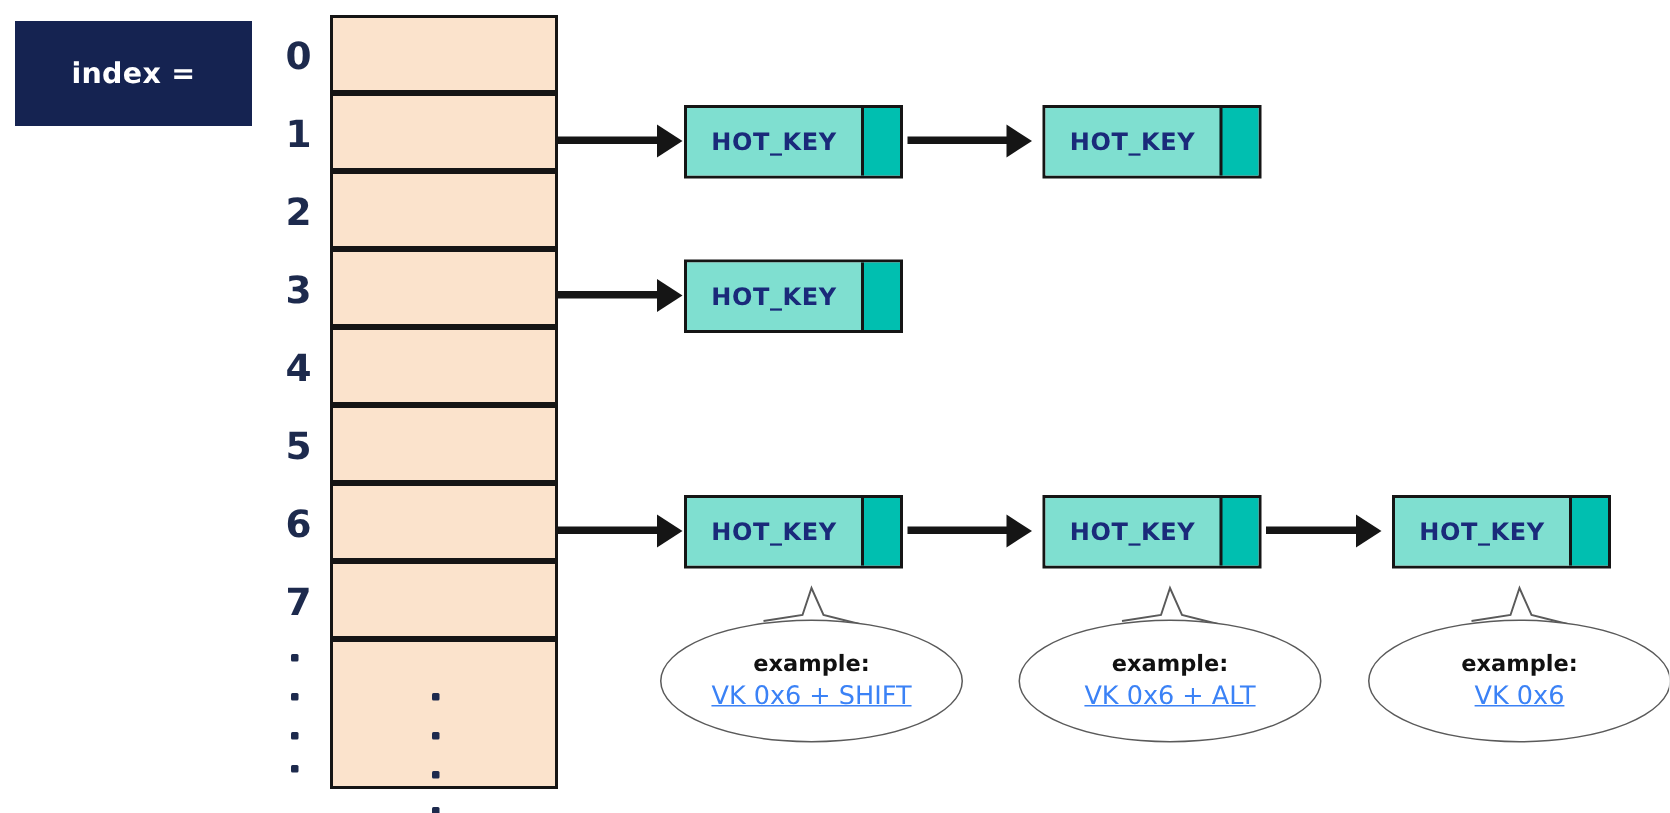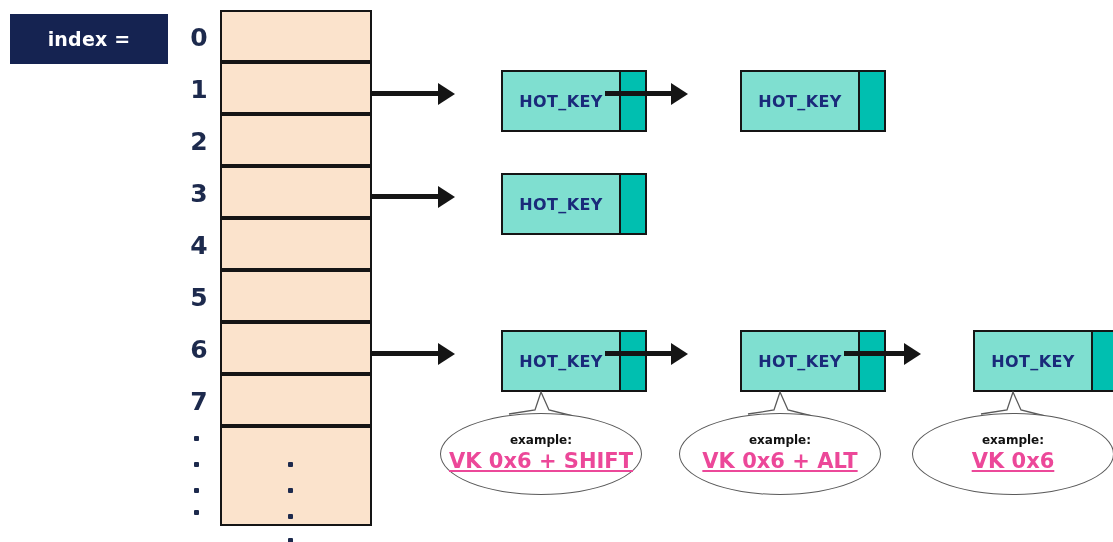--- a/index.html
+++ b/index.html
@@ -17,21 +17,21 @@
     background: #ffffff;
     overflow: hidden;
   }
 
   
   .formula-box {
     position: absolute;
     left: 10px;
     top: 14px;
     width: 158px;
-    height: 50px;
+    height: 70px;
     background: #152351;
     display: flex;
     flex-direction: column;
     align-items: center;
     justify-content: center;
     color: #ffffff;
     font-weight: bold;
     font-size: 19px;
     line-height: 1.28;
     letter-spacing: .2px;
@@ -67,25 +67,24 @@
     position: absolute;
     width: 5px;
     height: 5px;
     background: #1d2a4d;
     border-radius: 1px;
   }
 
   
   .node {
     position: absolute;
-    height: 62px;
+    height: 49px;
     display: flex;
     box-sizing: border-box;
     border: 2.5px solid #151515;
-    margin-left: 45px;
   }
   .node-body {
     background: #7FDFD0;
     display: flex;
     align-items: center;
     justify-content: center;
     font-size: 16px;
     font-weight: bold;
     color: #1a2a7a;
     letter-spacing: .4px;
@@ -125,28 +124,28 @@
     border: 1.3px solid #5a5a5a;
     border-radius: 50%;
     background: #ffffff;
     display: flex;
     flex-direction: column;
     align-items: center;
     justify-content: center;
     line-height: 1.3;
   }
   .bubble .b-title {
-    font-size: 12px;
+    font-size: 15px;
     font-weight: bold;
     color: #111111;
   }
   .bubble .b-value {
-    font-size: 21px;
-    font-weight: bold;
-    color: #ec4899;
+    font-size: 17px;
+    font-weight: normal;
+    color: #3b82f6;
     text-decoration: underline;
   }
   .bubble-tail {
     position: absolute;
     width: 64px;
     height: 26px;
     overflow: visible;
   }
 </style>
 </head>

